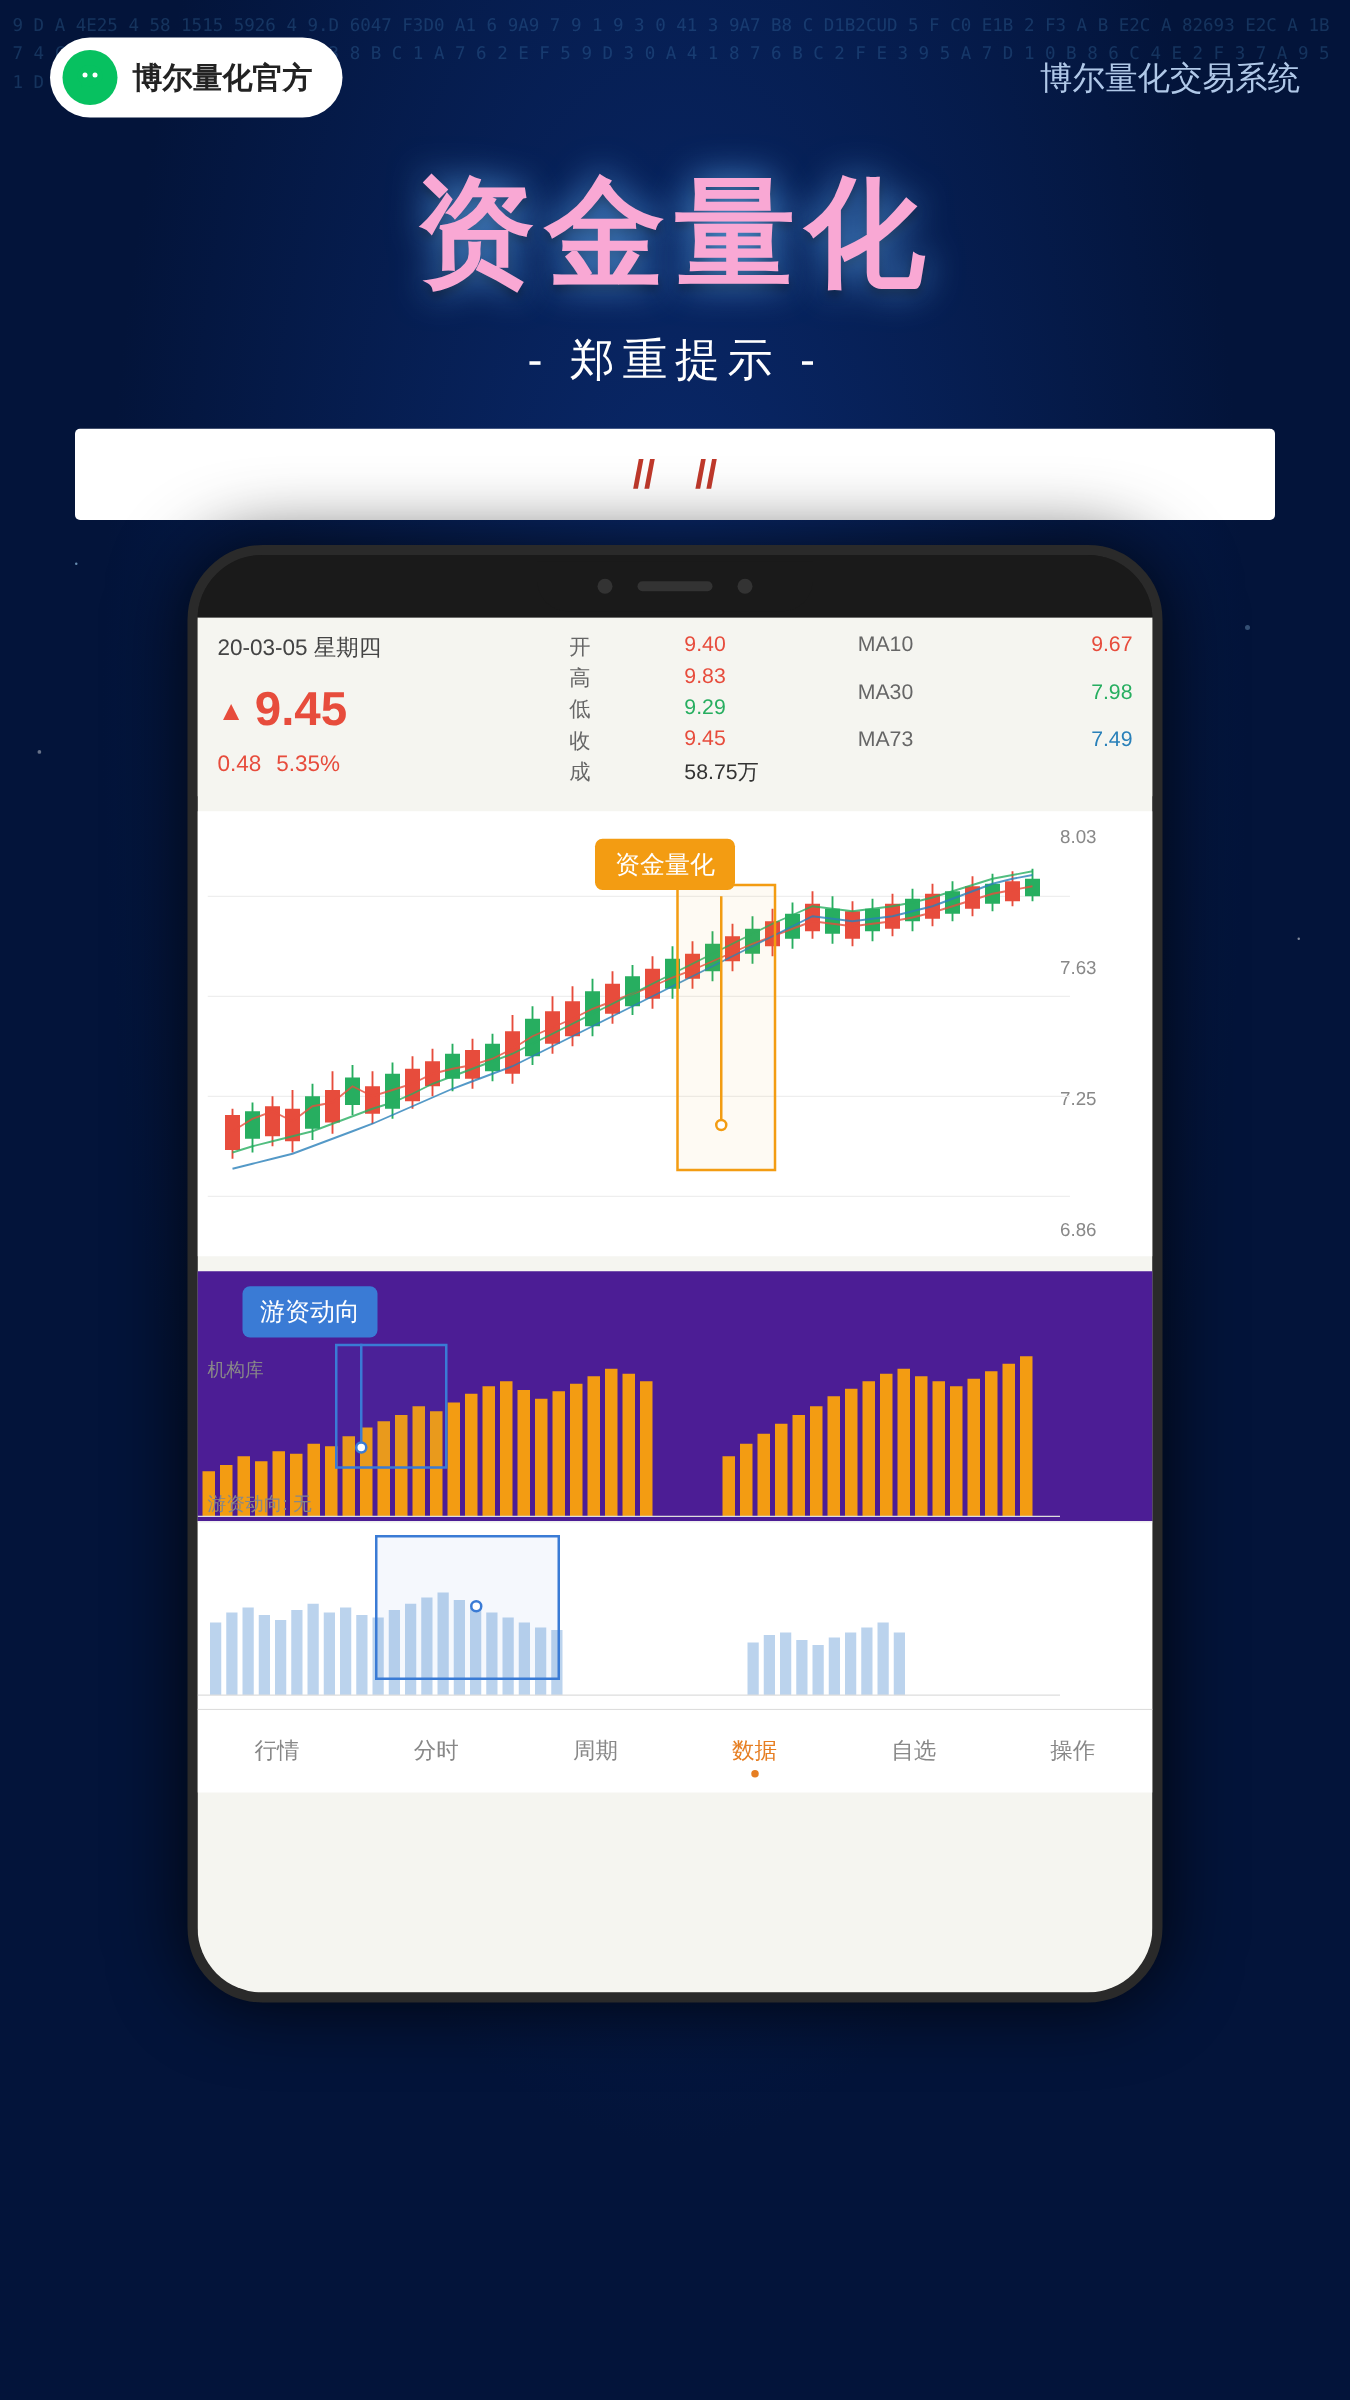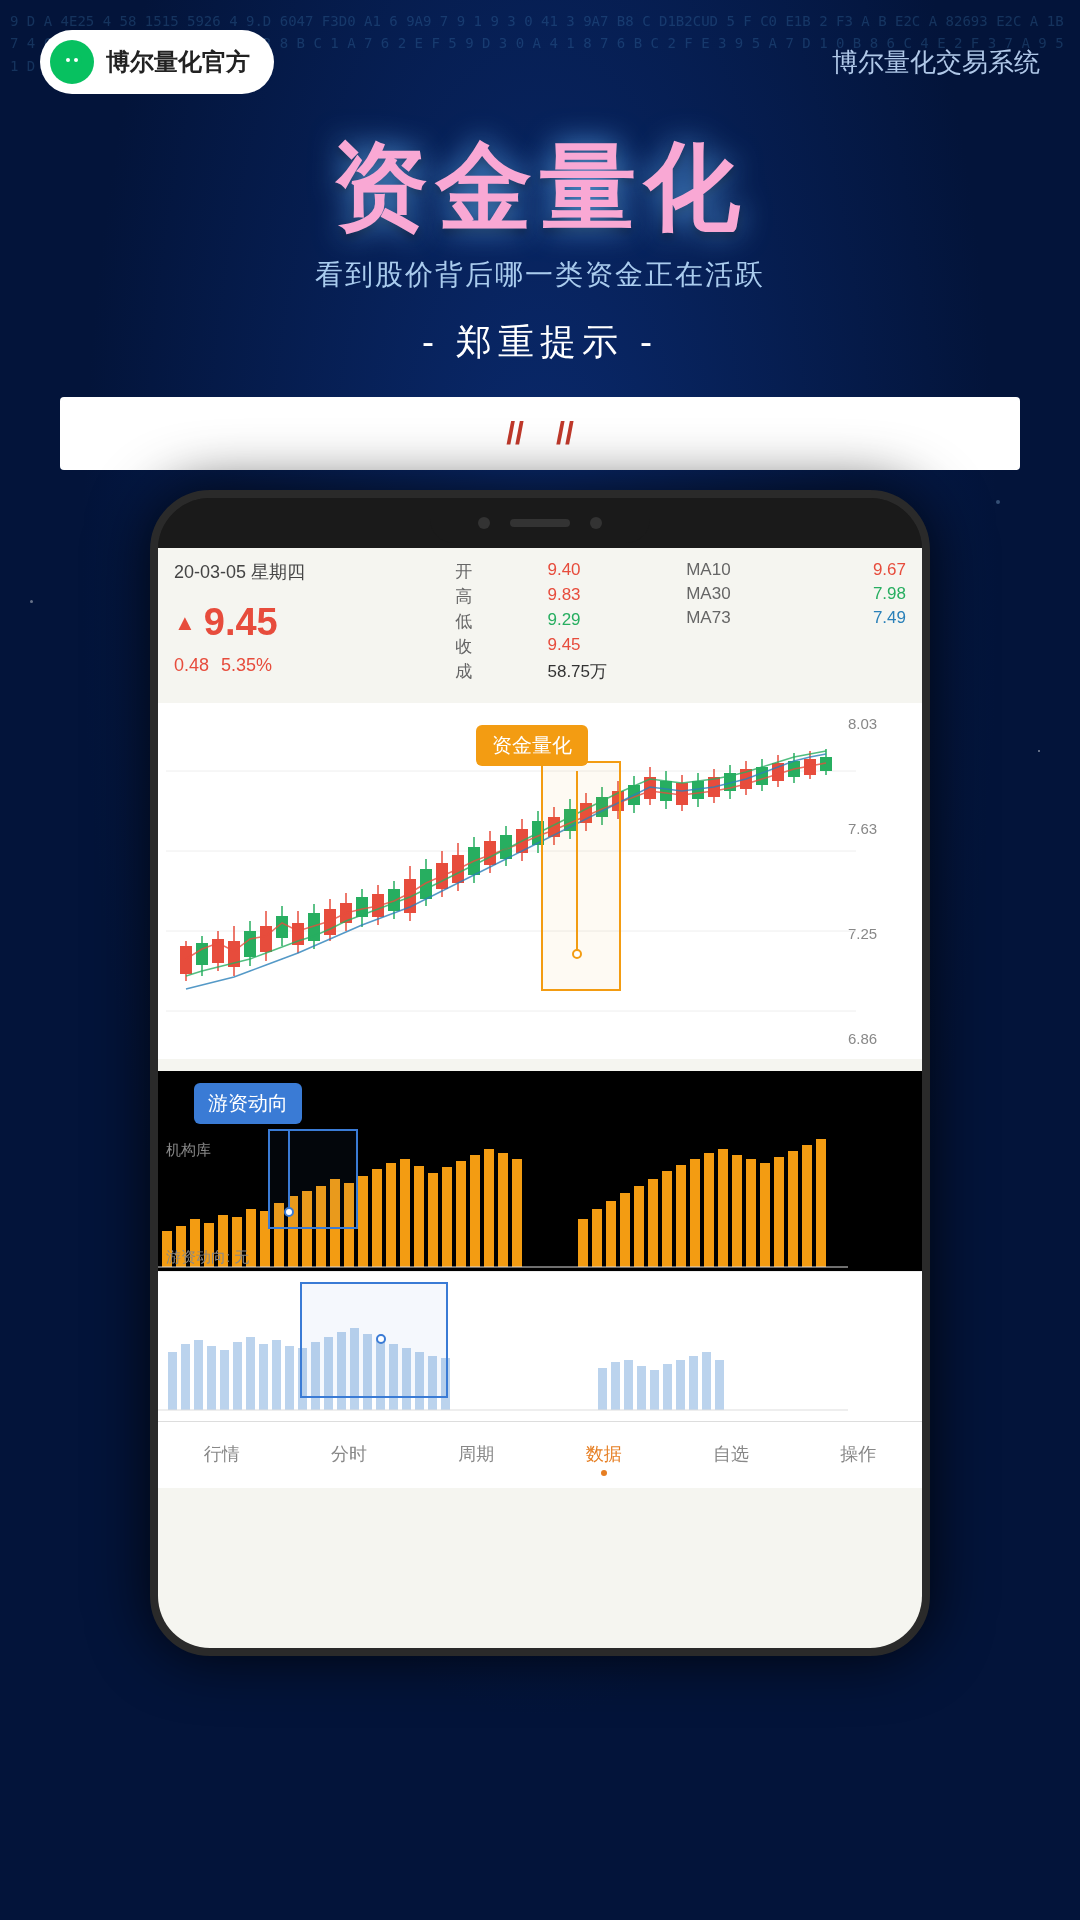--- a/index.html
+++ b/index.html
@@ -289,21 +289,20 @@
         <circle cx="18" cy="12" r="2" fill="white"></circle>
       </svg>
     </div>
     <span class="wechat-label">博尔量化官方</span>
   </div>
   <span class="header-title">博尔量化交易系统</span>
 </div>
 
 <div class="hero">
   <div class="hero-main-title">资金量化</div>
-  <div class="hero-subtitle">看到股价背后哪一类资金正在活跃</div>
   <div class="hero-notice-title">- 郑重提示 -</div>
 </div>
 
 <div class="notice-banner">
   <span class="notice-slash-left">// </span>
   <span class="notice-slash-right"> //</span>
 </div>
 
 <div class="phone-container">
   <div class="phone-frame">
@@ -337,21 +336,21 @@
           <span style="color:#666;">高</span>
           <span style="color:#e74c3c;">9.83</span>
           <span style="color:#666;">低</span>
           <span style="color:#27ae60;">9.29</span>
           <span style="color:#666;">收</span>
           <span style="color:#e74c3c;">9.45</span>
           <span style="color:#666;">成</span>
           <span style="color:#333;">58.75万</span>
         </div>
 
-        <div style="grid-column:3; grid-row:1/4; font-size:17px; padding-left:10px; display:flex; flex-direction:column; gap:4px;">
+        <div style="grid-column:3; grid-row:1/4; font-size:17px; padding-left:10px; display:flex; flex-direction:column; gap:18px;">
           <div style="display:flex; gap:12px; justify-content:space-between;">
             <span style="color:#666;">MA10</span>
             <span style="color:#e74c3c;">9.67</span>
           </div>
           <div style="display:flex; gap:12px; justify-content:space-between;">
             <span style="color:#666;">MA30</span>
             <span style="color:#27ae60;">7.98</span>
           </div>
           <div style="display:flex; gap:12px; justify-content:space-between;">
             <span style="color:#666;">MA73</span>
@@ -507,21 +506,21 @@
             <rect x="654" y="46" width="12" height="14" fill="#27ae60"></rect>
 
             <polyline points="20,248 36,238 52,232 68,240 84,228 100,225 116,212 132,220 148,215 164,210 180,202 196,198 212,195 228,190 244,182 260,172 276,165 292,158 308,150 324,144 340,138 356,132 372,125 388,119 404,112 420,105 436,98 452,92 468,86 484,80 500,82 516,84 532,82 548,80 564,77 580,73 596,68 612,63 628,58 644,55 660,52" fill="none" stroke="#e74c3c" stroke-width="1.5" opacity="0.8"></polyline>
             <polyline points="20,265 36,260 52,256 68,252 84,248 100,242 116,236 132,230 148,225 164,218 180,210 196,204 212,198 228,192 244,186 260,178 276,170 292,162 308,154 324,146 340,138 356,130 372,122 388,114 404,106 420,98 436,90 452,82 468,75 484,68 500,70 516,72 532,70 548,68 564,65 580,61 596,56 612,51 628,46 644,43 660,40" fill="none" stroke="#27ae60" stroke-width="1.5" opacity="0.8"></polyline>
             <polyline points="20,278 36,274 52,270 68,266 84,260 100,254 116,248 132,242 148,235 164,228 180,221 196,214 212,208 228,202 244,196 260,188 276,180 292,172 308,164 324,156 340,148 356,140 372,132 388,124 404,116 420,108 436,100 452,92 468,84 484,76 500,78 516,80 532,78 548,76 564,72 580,68 596,62 612,56 628,50 644,46 660,43" fill="none" stroke="#2980b9" stroke-width="1.5" opacity="0.8"></polyline>
           </svg>
         </div>
 
       </div>
 
-      <div style="background:#000000; padding:4px 4px 0; position:relative; height:200px;">
+      <div style="background:#4c1d95; padding:4px 4px 0; position:relative; height:200px;">
 
         <div style="position:absolute; top:12px; left:36px; background:#3a7bd5; color:white; font-size:20px; padding:7px 14px; border-radius:6px; z-index:20; white-space:nowrap;">游资动向</div>
         <div style="position:absolute; top:58px; left:130px; width:2px; height:80px; background:#3a7bd5; z-index:10;"></div>
         <div style="position:absolute; top:136px; left:126px; width:10px; height:10px; border-radius:50%; border:2px solid #3a7bd5; background:white; z-index:11;"></div>
 
         <div style="position:absolute; top:58px; left:110px; width:90px; height:100px; border:2px solid #3a7bd5; z-index:10; background:rgba(58,123,213,0.05);"></div>
 
         <div style="font-size:15px; color:#888; position:absolute; left:8px; top:70px;">机构库</div>
 
         <svg width="690" height="200" viewBox="0 0 690 200" style="position:absolute; left:0; top:0;">

